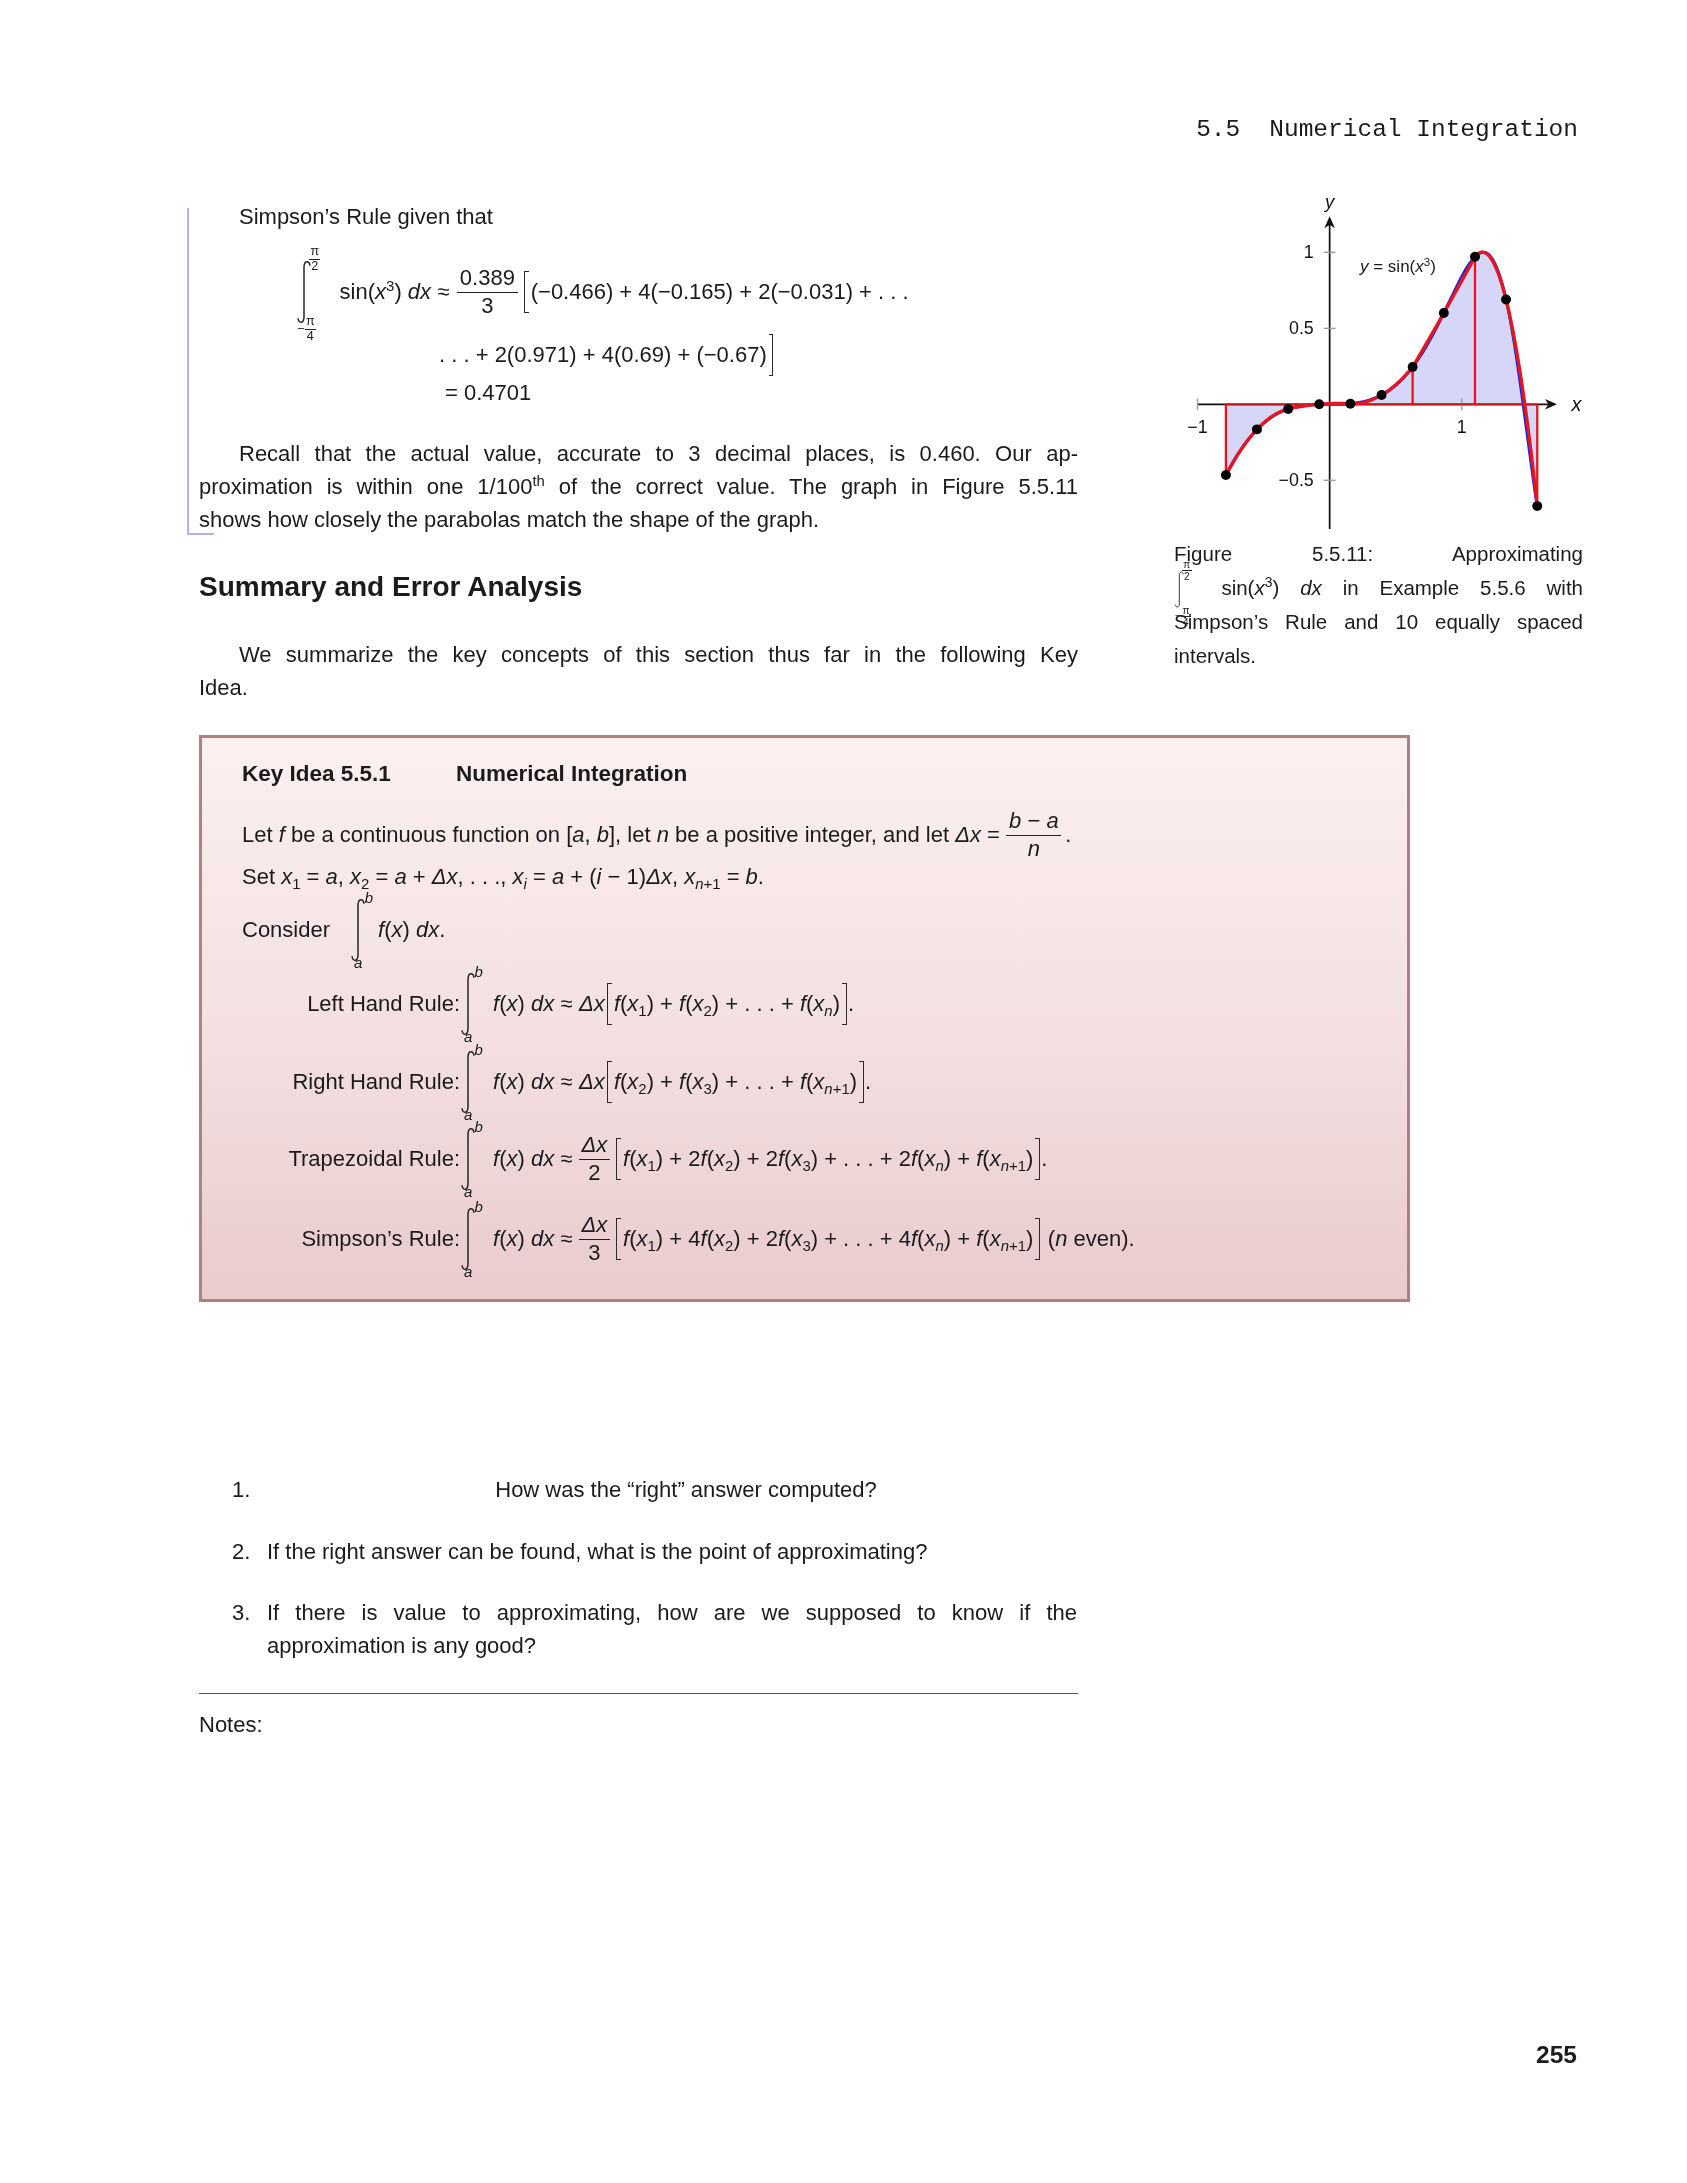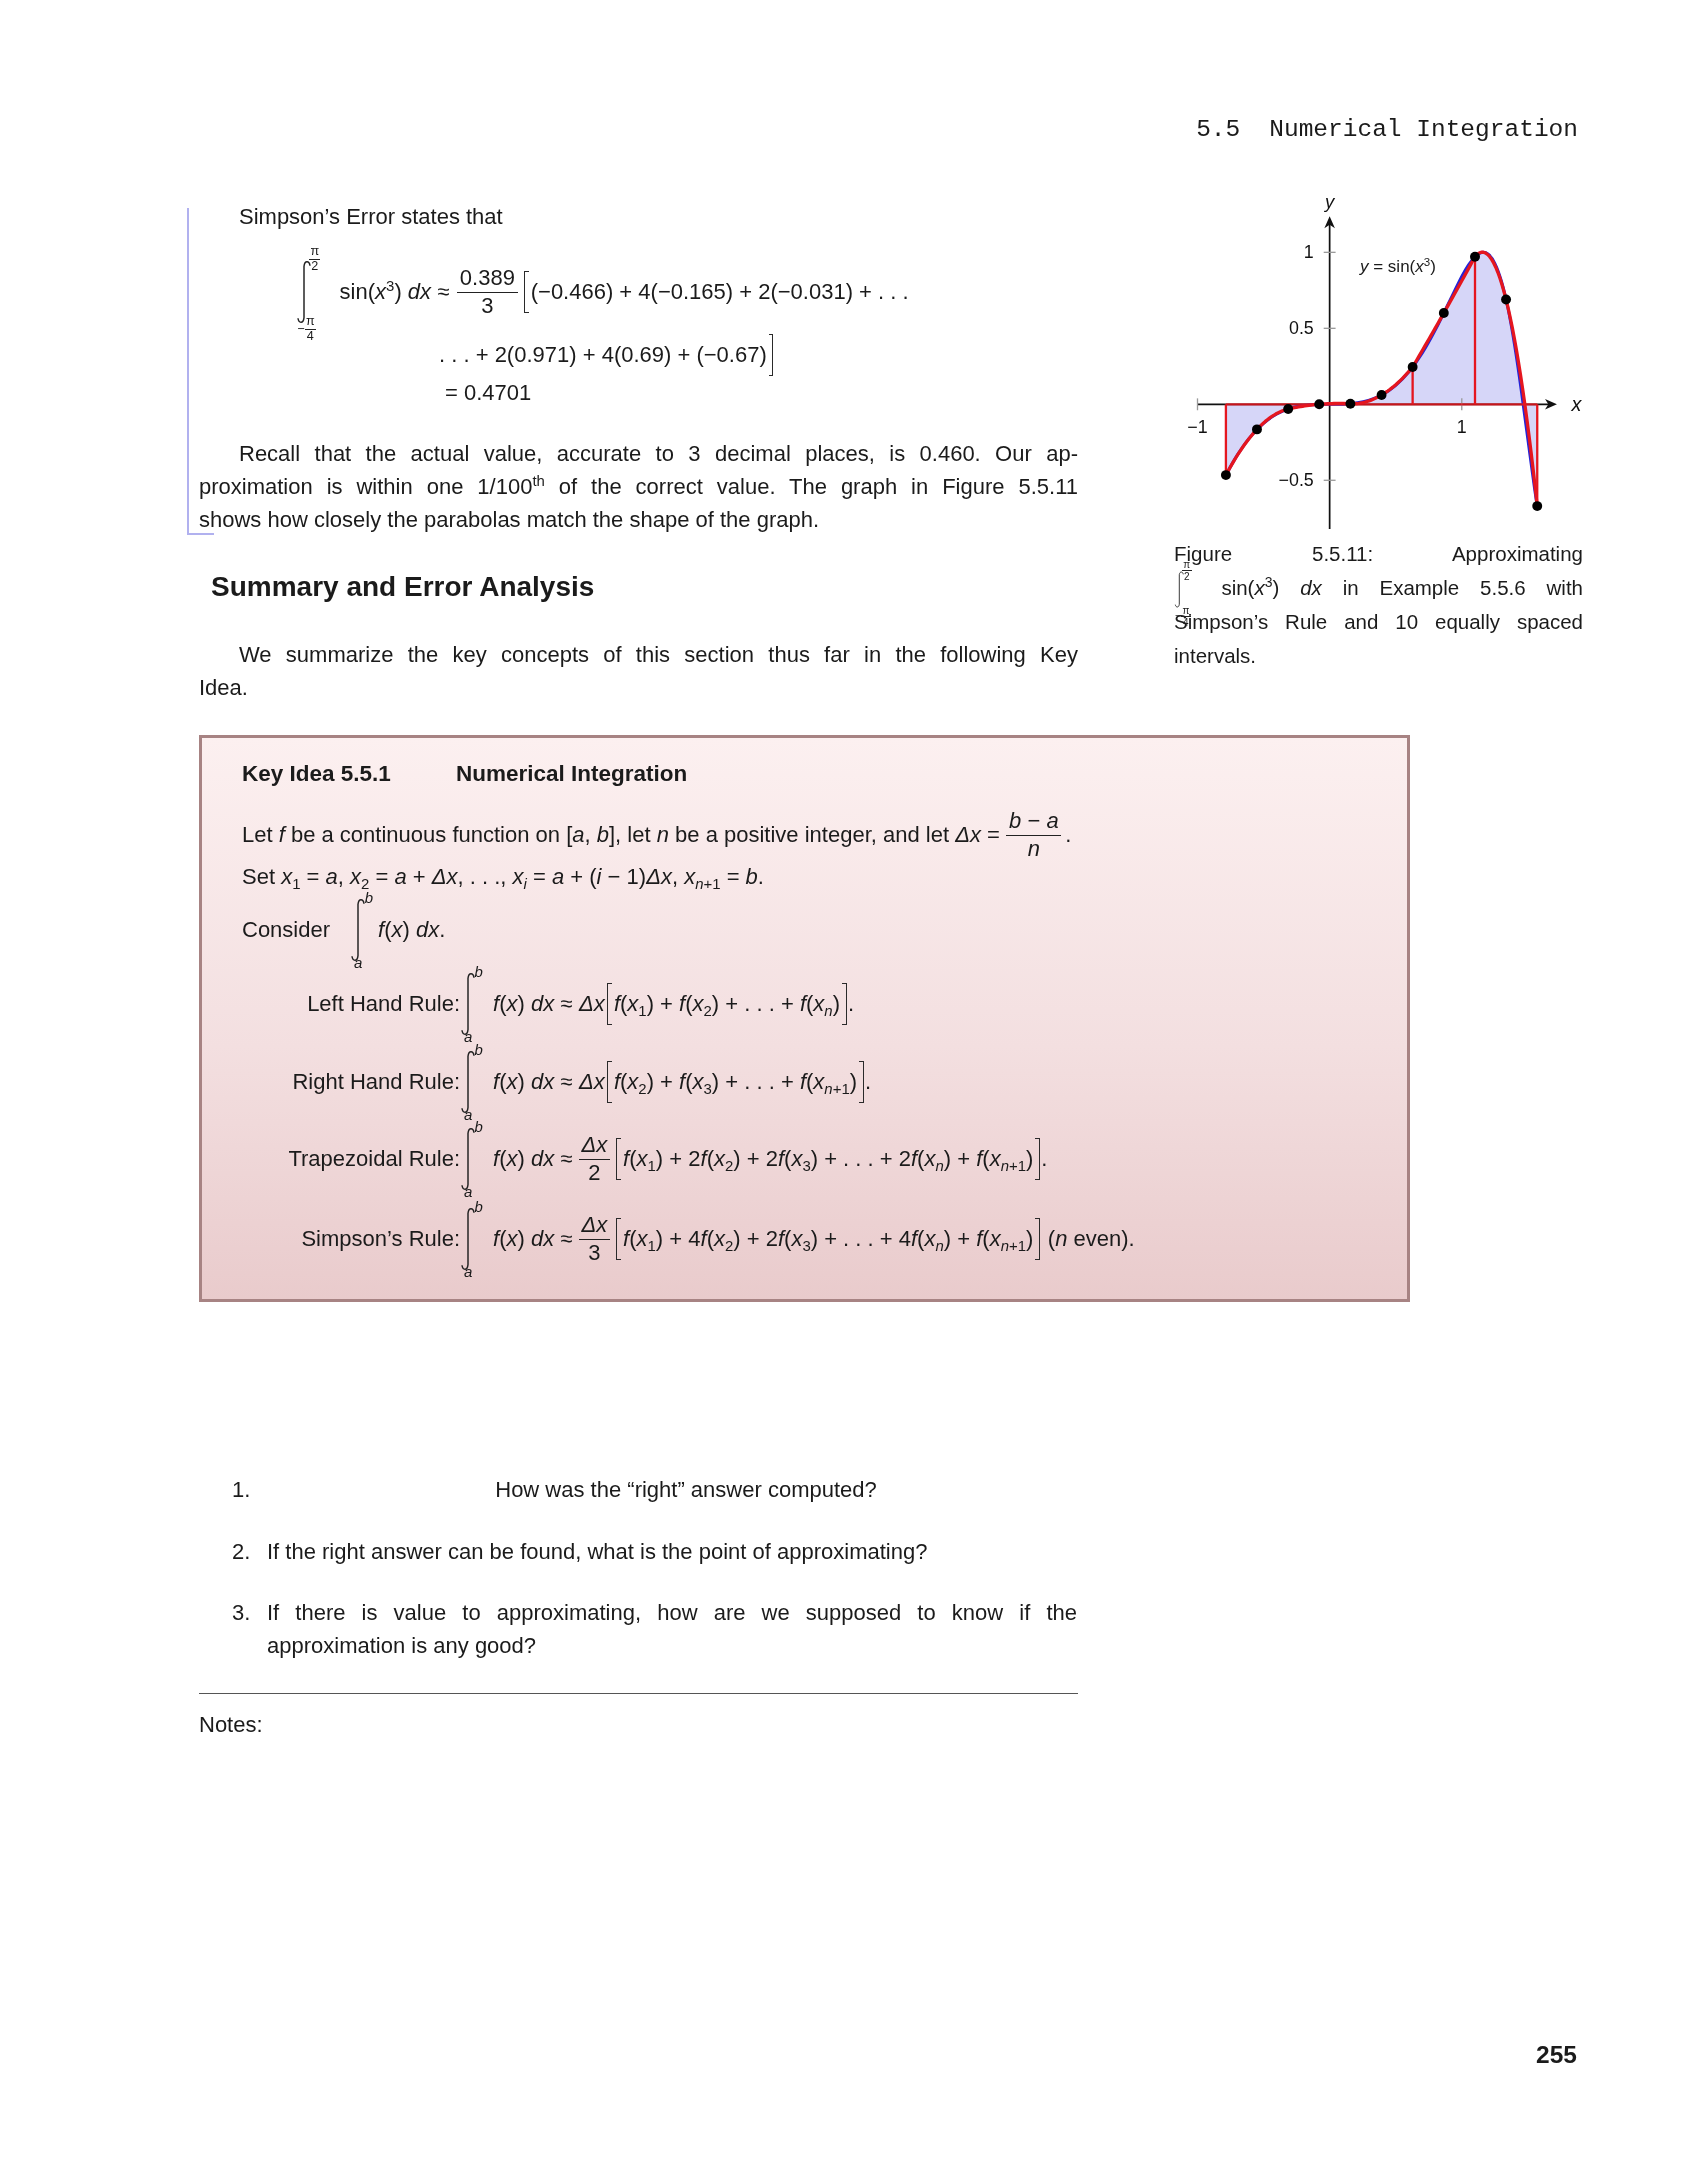--- a/index.html
+++ b/index.html
@@ -9,21 +9,21 @@
   .txt{position:absolute;font-size:22px;line-height:33px;white-space:nowrap;}
   .hdr{position:absolute;right:109px;top:113px;font-size:24.5px;line-height:33px;white-space:nowrap;font-family:Liberation Mono, monospace;}
   .hdr .hdr-title{margin-left:29px;}
   .pnum{position:absolute;right:110px;top:2038px;font-size:24.5px;font-weight:bold;line-height:33px;}
   .change-bar{position:absolute;left:187px;top:208px;width:2px;height:327px;background:#b1b1ef;}
   .change-foot{position:absolute;left:187px;top:533px;width:26.5px;height:2px;background:#b1b1ef;}
   .para{position:absolute;width:879px;font-size:22px;}
   .ln{height:33px;line-height:33px;white-space:nowrap;}
   .jl{text-align:justify;text-align-last:justify;}
   .ind{padding-left:40px;}
-  .heading{position:absolute;left:199px;top:568px;font-size:28px;font-weight:bold;line-height:37px;white-space:nowrap;margin-left:12px;}
+  .heading{position:absolute;left:199px;top:568px;font-size:28px;font-weight:bold;line-height:37px;white-space:nowrap;}
   i{font-style:italic;}
   sub,sup{font-size:0.68em;line-height:0;}
   sub{vertical-align:-0.32em;}
   sup{vertical-align:0.55em;}
   .mrow{position:absolute;display:flex;align-items:center;font-size:22px;white-space:nowrap;}
   .m{white-space:nowrap;}
   .frac{display:inline-flex;flex-direction:column;align-items:center;vertical-align:middle;margin:0 4px;}
   .frac .num{border-bottom:1.3px solid #222;padding:0 2.6px;line-height:1.2;}
   .frac .den{line-height:1.2;padding:0 2.6px;}
   .frac.lim{font-size:12.6px;margin:0;}
@@ -59,21 +59,21 @@
 
 <div id="page">
 
   <div class="hdr">
     <span>5.5</span><span class="hdr-title">Numerical Integration</span>
   </div>
 
   <div class="change-bar"></div>
   <div class="change-foot"></div>
 
-  <div class="txt" style="left:239px;top:200px;">Simpson’s Error states that</div>
+  <div class="txt" style="left:239px;top:200px;">Simpson’s Rule given that</div>
 
   <div class="mrow" style="left:296px;top:259px;height:66px;">
     <span class="intg">
       <svg viewBox="0 0 24 100" preserveAspectRatio="none">
           <path d="M21,9 C20,1 13,0 12,10 L12,90 C11,100 4,99 3,91"></path>
         </svg>
       <span class="lim-up fr">
         <span class="frac lim">
           <span class="num">π</span>
           <span class="den">2</span>

